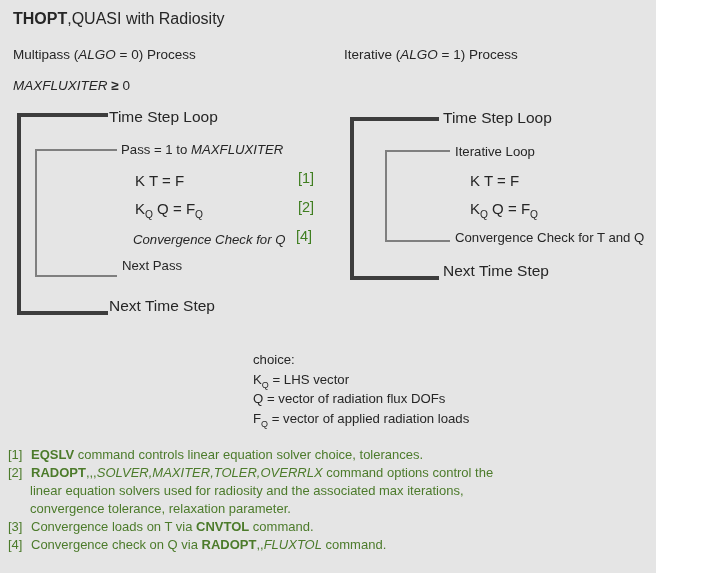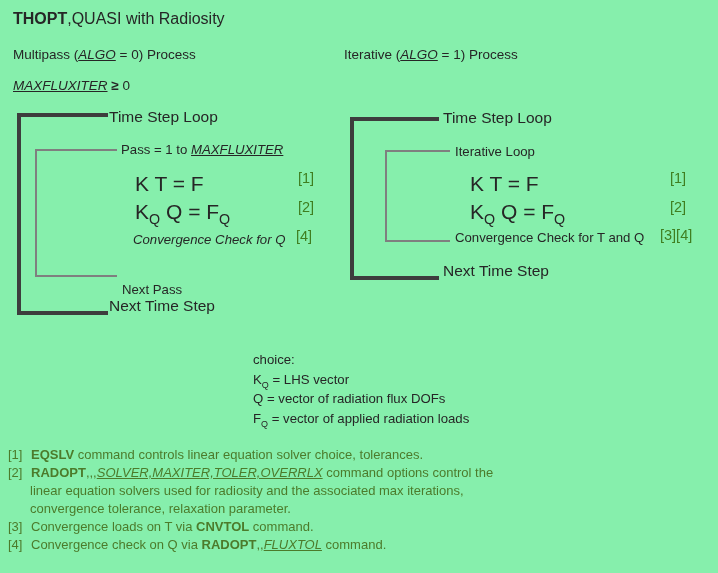--- a/index.html
+++ b/index.html
@@ -1,28 +1,28 @@
 <!DOCTYPE html>
 <html style="--ref-green: #3f7e20; --fn-green: #4c7b2b; --bracket-dark: #3d3d3d; --bracket-gray: #7f7f7f;"><head>
 <meta charset="utf-8">
 <style>
   html,body { margin:0; padding:0; background:#ffffff; }
   .canvas {
-    position:relative; width:718px; height:573px; background:#86efac;
+    position:relative; width:656px; height:573px; background:#e5e5e5;
     font-family:"Liberation Sans", sans-serif; color:#262626; overflow:hidden;
   }
   .abs { position:absolute; white-space:nowrap; }
   .b { font-weight:bold; }
-  .i { font-style:italic;text-decoration:underline; }
+  .i { font-style:italic; }
   sub { font-size:68%; line-height:0; }
   .title { font-size:16px; }
   .subhead { font-size:13.5px; }
   .label-lg { font-size:15.5px; }
   .label-md { font-size:13.2px; }
-  .eq { font-size:21px; }
+  .eq { font-size:15px; }
   .ref { font-size:14.5px; color:var(--ref-green,#3f7e20); }
   .bracket { position:absolute; }
   .bracket.outer {
     border-left:4px solid var(--bracket-dark,#3d3d3d);
     border-top:4px solid var(--bracket-dark,#3d3d3d);
     border-bottom:4px solid var(--bracket-dark,#3d3d3d);
   }
   .bracket.inner {
     border-left:2px solid var(--bracket-gray,#7f7f7f);
     border-top:2px solid var(--bracket-gray,#7f7f7f);
@@ -48,21 +48,21 @@
   <div class="bracket inner" style="left:35px; top:149px; width:80px; height:124px;"></div>
 
   <div class="abs label-lg" style="left:109px; top:108px;">Time Step Loop</div>
   <div class="abs label-md" style="left:121px; top:142px;"><span>Pass = 1 to </span><span class="i">MAXFLUXITER</span></div>
   <div class="abs eq" style="left:135px; top:172px;">K T = F</div>
   <div class="abs ref" style="left:298px; top:170px;">[1]</div>
   <div class="abs eq" style="left:135px; top:200px;"><span>K</span><sub>Q</sub><span> Q = F</span><sub>Q</sub></div>
   <div class="abs ref" style="left:298px; top:199px;">[2]</div>
   <div class="abs label-md" style="left:133px; top:232px;font-style:italic;">Convergence Check for Q</div>
   <div class="abs ref" style="left:296px; top:228px;">[4]</div>
-  <div class="abs label-md" style="left:122px; top:282px;">Next Pass</div>
+  <div class="abs label-md" style="left:122px; top:258px;">Next Pass</div>
   <div class="abs label-lg" style="left:109px; top:297px;">Next Time Step</div>
 
   <div class="bracket outer" style="left:350px; top:117px; width:85px; height:155px;"></div>
   <div class="bracket inner" style="left:385px; top:150px; width:63px; height:88px;"></div>
 
   <div class="abs label-lg" style="left:443px; top:109px;">Time Step Loop</div>
   <div class="abs label-md" style="left:455px; top:144px;">Iterative Loop</div>
   <div class="abs eq" style="left:470px; top:172px;">K T = F</div>
   <div class="abs ref" style="left:670px; top:170px;">[1]</div>
   <div class="abs eq" style="left:470px; top:200px;"><span>K</span><sub>Q</sub><span> Q = F</span><sub>Q</sub></div>

